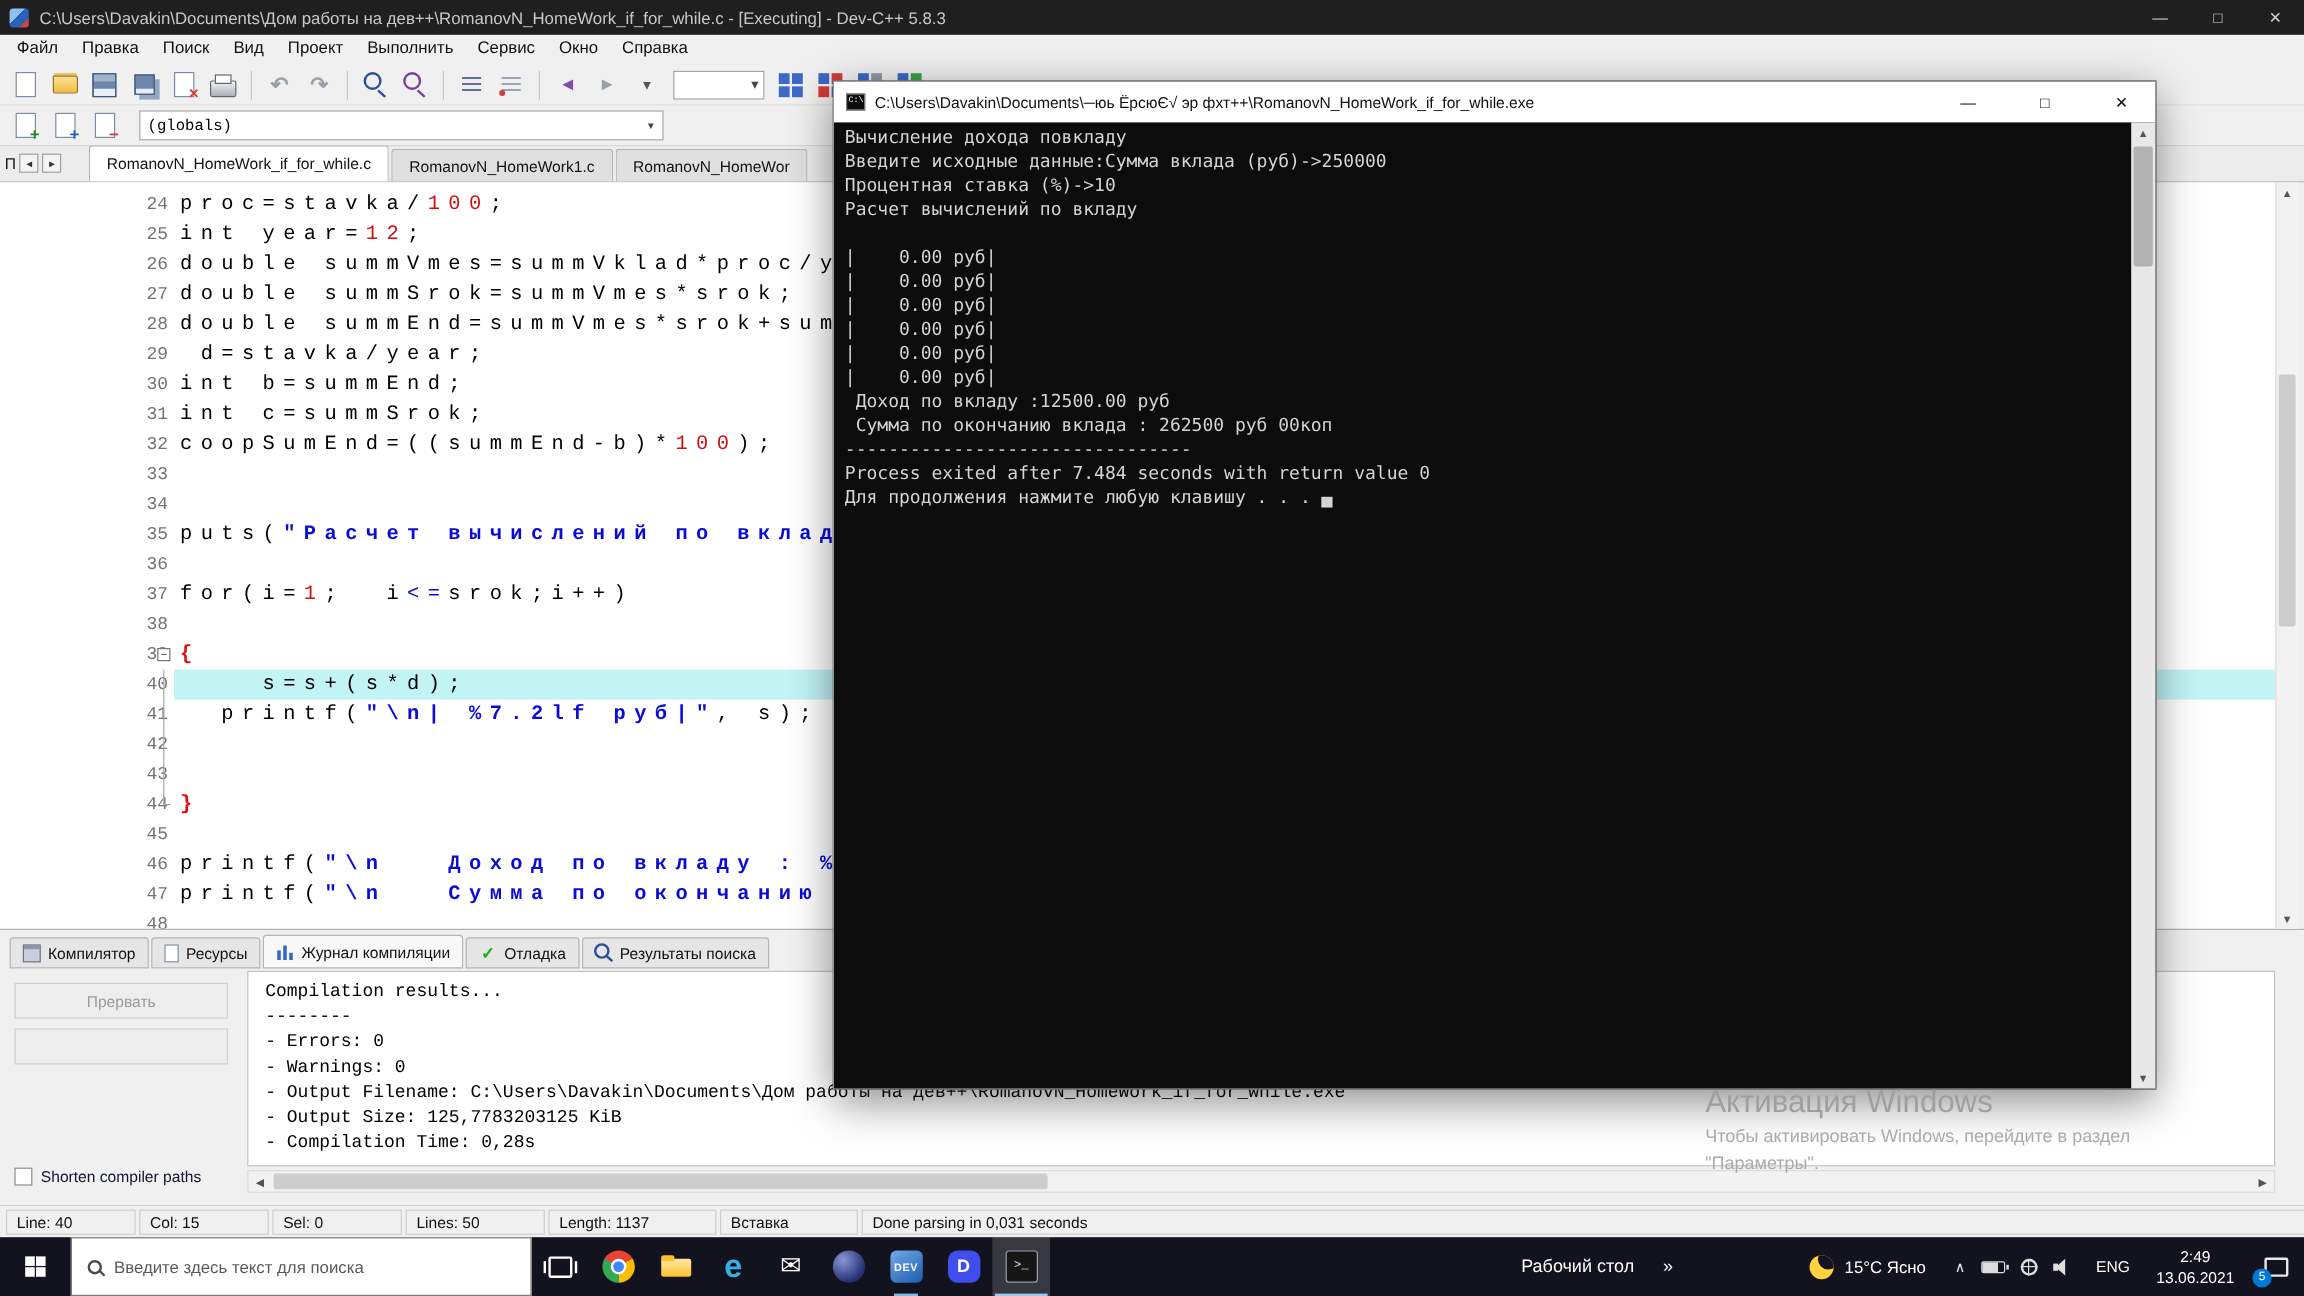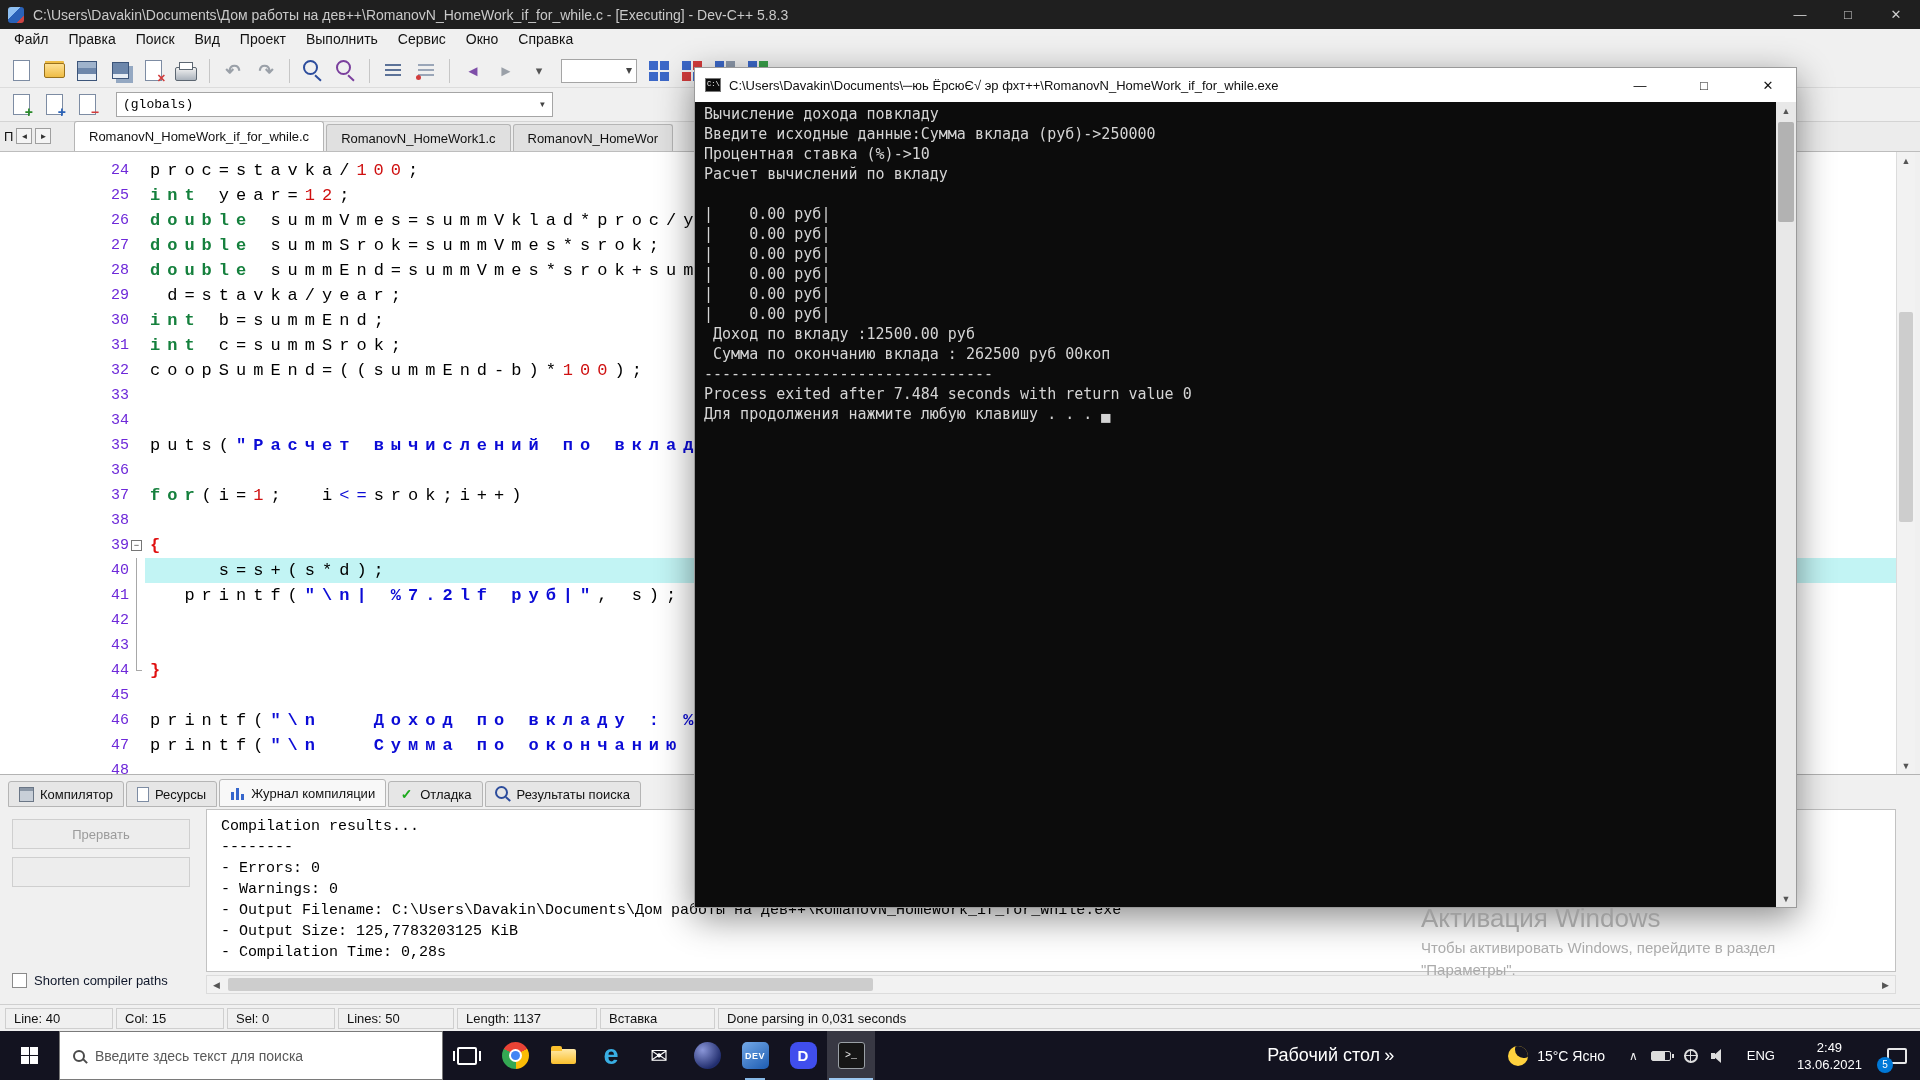--- a/index.html
+++ b/index.html
@@ -62,24 +62,24 @@
   .pane-header{width:74px;height:30px;display:flex;align-items:center;gap:3px;padding:0 4px;font-size:13px;color:#111}
   .tnav{width:16px;height:16px;border:1px solid #9f9f9f;background:#f4f4f4;display:flex;align-items:center;justify-content:center;font-size:8px;color:#333}
   .tab{height:27px;padding:0 14px;display:flex;align-items:center;font-size:13px;color:#111;background:#e0e0e0;border:1px solid #b5b5b5;border-bottom:none;margin-right:2px;border-radius:3px 3px 0 0;white-space:nowrap}
   .tab.active{background:#fff;height:30px}
 
   
   #editor{position:absolute;top:152px;left:0;width:1896px;height:622px;background:#fff;overflow:hidden;z-index:1}
   #editor-inner{position:absolute;top:6px;left:0;right:0}
   .crow{position:relative;height:25px;font-family:"Liberation Mono",monospace;font-size:17px;line-height:25px;white-space:pre}
   .hlbar{position:absolute;left:145px;right:0;top:0;bottom:0;background:#c2f4f4}
-  .lnum{position:absolute;left:1px;top:0;width:128px;text-align:right;font-size:15px;color:#6d28d9}
+  .lnum{position:absolute;left:12px;top:0;width:128px;text-align:right;font-size:15px;color:#737373}
   .lcode{position:absolute;left:150px;top:0;letter-spacing:7px}
   .sg-t{color:#000}
-  .sg-k{color:#15803d;font-weight:bold}
+  .sg-k{color:#000000;font-weight:normal}
   .sg-n{color:#cf1010}
   .sg-s{color:#0b0bd6;font-weight:bold}
   .sg-b{color:#e01010;font-weight:bold}
   .sg-o{color:#0b0bd6}
   .fold{position:absolute;left:131px;top:7px;width:11px;height:11px;border:1px solid #767676;background:#fff;font-size:9px;line-height:9px;text-align:center;color:#333;font-family:"Liberation Sans",sans-serif;z-index:2}
   .fline{position:absolute;left:136px;top:0;bottom:0;width:1px;background:#a8a8a8;z-index:2}
   .fend{position:absolute;left:136px;top:0;height:13px;width:6px;border-left:1px solid #a8a8a8;border-bottom:1px solid #a8a8a8;z-index:2}
   #ed-vscroll{position:absolute;top:152px;left:1896px;width:19px;height:622px;background:#f2f2f2;border-left:1px solid #dcdcdc;z-index:2}
   .sarrow{height:17px;display:flex;align-items:center;justify-content:center;font-size:9px;color:#555}
   #ed-vscroll .sthumb{position:absolute;left:2px;right:2px;top:160px;height:210px;background:#cdcdcd;border-radius:2px}
@@ -161,21 +161,21 @@
   .ai-edge::before{content:"e";font-size:27px;font-weight:bold;color:#39aee3;line-height:1}
   .ai-mail::before{content:"✉";font-size:21px;color:#fff}
   .ai-eclipse{border-radius:50%;background:radial-gradient(circle at 32% 30%,#8a96d8,#222e6e 72%)}
   .ai-devcpp{background:linear-gradient(145deg,#74a9e8,#1c5bb0);border-radius:5px}
   .ai-devcpp::before{content:"DEV";font-size:9px;font-weight:bold;color:#fff;letter-spacing:.5px}
   .ai-discord{background:#404eed;border-radius:8px}
   .ai-discord::before{content:"D";font-size:15px;font-weight:bold;color:#fff}
   .ai-console{background:#161616;border:1px solid #9aa0a6;border-radius:3px}
   .ai-console::before{content:">_";font-size:10px;color:#e8e8e8;font-family:"Liberation Mono",monospace}
   .tb-right{margin-left:auto;display:flex;align-items:center}
-  .tb-desktop{display:flex;align-items:center;gap:4px;font-size:18px;padding:0 14px;margin-right:86px;white-space:nowrap}
+  .tb-desktop{display:flex;align-items:center;gap:24px;font-size:15px;padding:0 14px;margin-right:86px;white-space:nowrap}
   .tb-weather{display:flex;align-items:center;gap:9px;padding:0 14px;font-size:14px;white-space:nowrap}
   .moon{position:relative;width:20px;height:20px;border-radius:50%;background:#ffd23e;overflow:hidden}
   .moon::after{content:"";position:absolute;left:7px;top:-5px;width:17px;height:17px;border-radius:50%;background:#131320}
   .tray{display:flex;align-items:center;gap:13px;padding:0 10px}
   .tr-chevron{font-size:12px;color:#eee}
   .tr-battery{position:relative;width:20px;height:10px;border:1px solid #ddd;border-radius:2px;background:linear-gradient(to right,#ddd 0 70%,transparent 70%)}
   .tr-battery::after{content:"";position:absolute;right:-4px;top:2px;width:2px;height:4px;background:#ddd}
   .tr-net{position:relative;width:14px;height:14px;border:2px solid #ddd;border-radius:50%}
   .tr-net::before{content:"";position:absolute;left:4px;top:-2px;bottom:-2px;width:1.5px;background:#ddd}
   .tr-net::after{content:"";position:absolute;top:4px;left:-2px;right:-2px;height:1.5px;background:#ddd}

